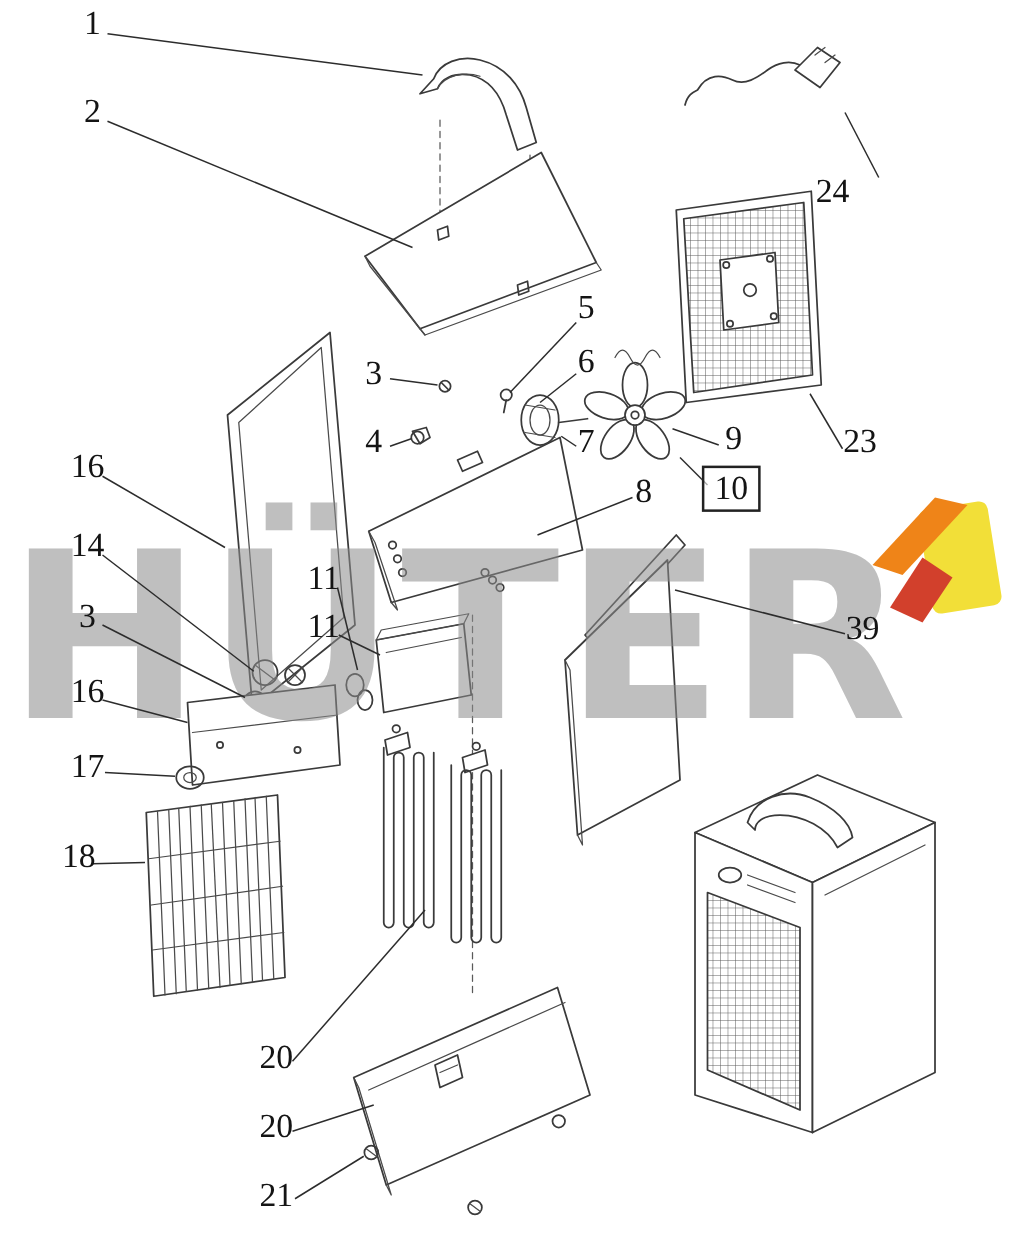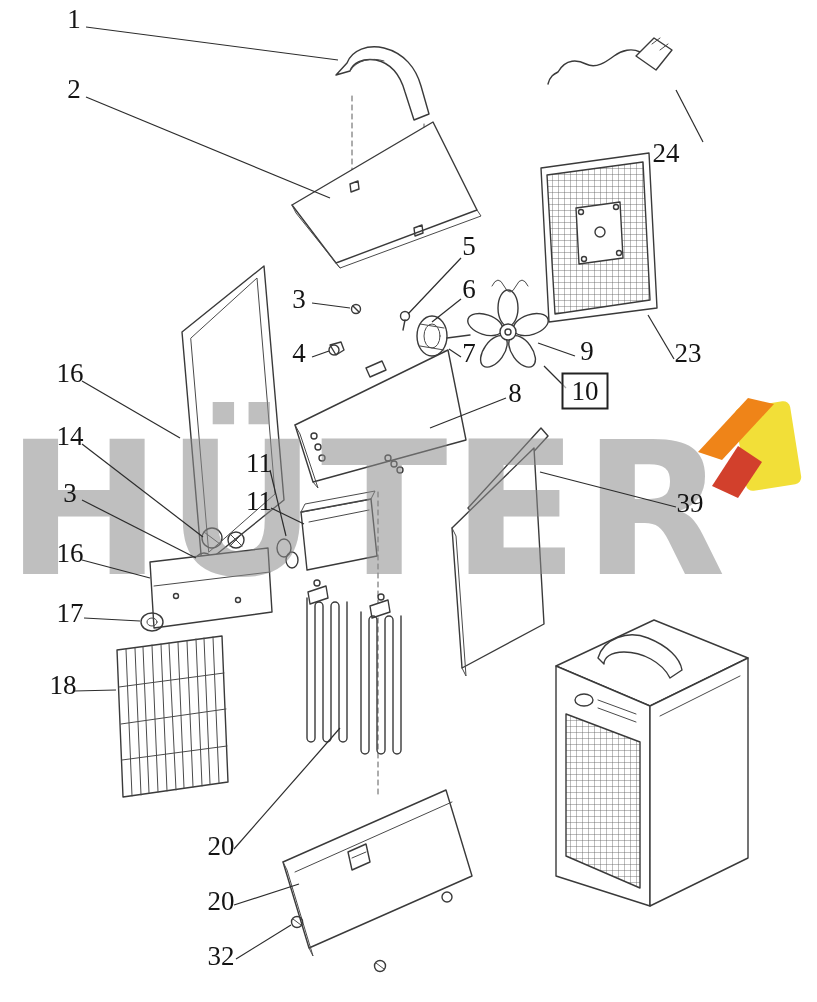--- a/index.html
+++ b/index.html
@@ -266,18 +266,18 @@
   <div class="num" style="left:259px;top:463px">11</div>
   <div class="num" style="left:259px;top:501px">11</div>
   <div class="num" style="left:70px;top:373px">16</div>
   <div class="num" style="left:70px;top:436px">14</div>
   <div class="num" style="left:70px;top:493px">3</div>
   <div class="num" style="left:70px;top:553px">16</div>
   <div class="num" style="left:70px;top:613px">17</div>
   <div class="num" style="left:63px;top:685px">18</div>
   <div class="num" style="left:221px;top:846px">20</div>
   <div class="num" style="left:221px;top:901px">20</div>
-  <div class="num" style="left:221px;top:956px">32</div>
+  <div class="num" style="left:221px;top:956px">21</div>
   <div class="num" style="left:690px;top:503px">39</div>
   <div class="num" style="left:688px;top:353px">23</div>
   <div class="num" style="left:666px;top:153px">24</div>
 
 </div>
 
 </body></html>

